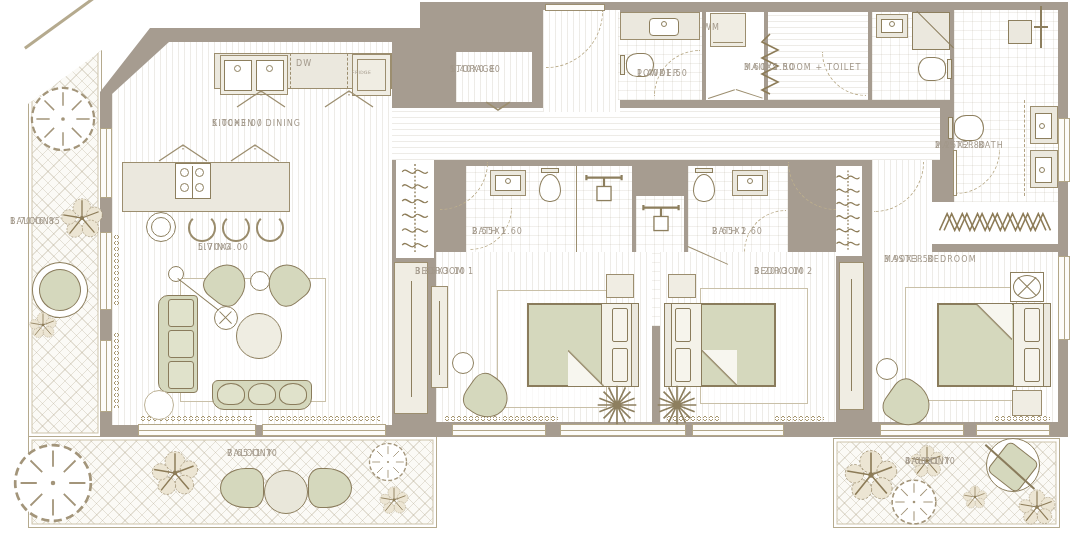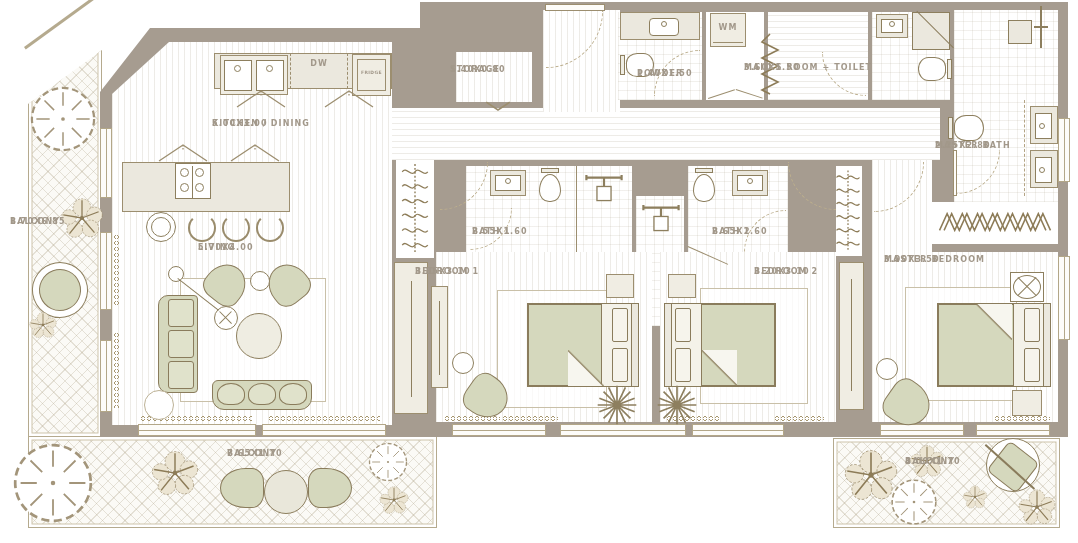--- a/index.html
+++ b/index.html
@@ -13,22 +13,22 @@
   .wood{background-image:repeating-linear-gradient(90deg,rgba(158,147,122,.18) 0 1px,transparent 1px 6px);}
   .woodh{background-image:repeating-linear-gradient(0deg,rgba(158,147,122,.18) 0 1px,transparent 1px 6px);}
   .tile{background-image:repeating-linear-gradient(90deg,rgba(158,147,122,.14) 0 1px,transparent 1px 9px),
                          repeating-linear-gradient(0deg,rgba(158,147,122,.14) 0 1px,transparent 1px 9px);}
   .balc{background-color:#fbfaf6;border:1.6px solid #b5aa8e;
         background-image:repeating-linear-gradient(45deg,rgba(170,158,130,.28) 0 1px,transparent 1px 8px),
                          repeating-linear-gradient(-45deg,rgba(170,158,130,.28) 0 1px,transparent 1px 8px);
         box-shadow:inset 0 0 0 2.5px #fff, inset 0 0 0 3.5px #cdc3aa;}
 
   
-  .lbl{color:#a2988a;font-size:8px;letter-spacing:1.1px;text-align:center;line-height:1.55;
-       text-transform:uppercase;white-space:nowrap;font-weight:bold;}
+  .lbl{color:#a2988a;font-size:8px;letter-spacing:1.1px;line-height:1.55;
+       text-transform:uppercase;white-space:nowrap;}
   .tiny{font-size:4.5px;letter-spacing:.4px;}
 
   
   .beige{background:#ebe8de;border:1.2px solid #9c8e6f;}
   .case{background:#f0ede3;border:1.2px solid #9c8e6f;}
   .green{background:#d5d8bd;border:1.3px solid #8a7c5c;}
   .white{background:#fff;border:1.2px solid #8d7f5e;}
   .circ{border-radius:50%;}
   .rug{background:rgba(255,255,255,.7);border:1.2px solid #c9c0a8;}
   .tub{background:#d5d8bd;border:1.3px solid #8a7c5c;border-radius:50% 50% 14px 14px/58% 58% 12px 12px;}

